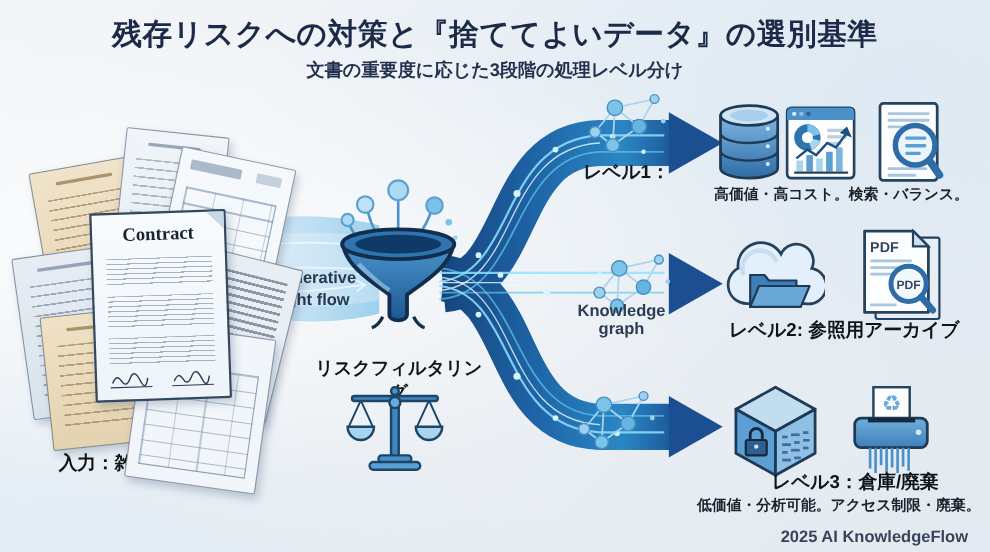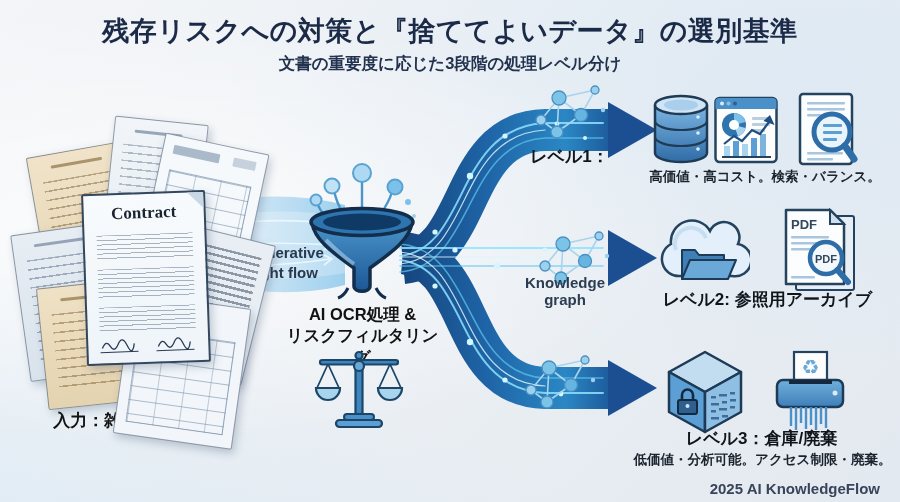--- a/index.html
+++ b/index.html
@@ -221,21 +221,21 @@
       </linearGradient>
     </defs>
     <path d="M 20 63 C 23 82 46 96 62 108 L 62 126 C 62 133 78 133 78 126 L 78 108 C 94 96 117 82 120 63 Z" fill="url(#fg)" stroke="#122e4c" stroke-width="3.5" stroke-linejoin="round"></path>
     <path d="M 56 128 Q 52 136 46 138 M 84 128 Q 88 136 94 138" stroke="#122e4c" stroke-width="3" fill="none"></path>
     <ellipse cx="70" cy="62" rx="51" ry="13.5" fill="#2e74ae" stroke="#122e4c" stroke-width="3.5"></ellipse>
     <ellipse cx="70" cy="62" rx="39" ry="8.5" fill="#0f3a66"></ellipse>
     <path d="M 34 80 Q 50 96 62 104" stroke="#bfe2f5" stroke-width="4" fill="none" opacity=".5"></path>
     <g stroke="#123petit" stroke-width="0"></g>
   </svg>
   <div class="abs jp-label" style="left:285px;top:304px;width:155px;font-size:16.5px;">
-    <span>AI OCR処理 &amp;</span><br>
+    <br>
     <span>リスクフィルタリング</span>
   </div>
 
   <svg class="abs" style="left:312px;top:350px;" width="95" height="84" viewBox="0 0 95 84">
     <g stroke="#1c4668" stroke-width="2.2" fill="#4a90c9">
       <circle cx="47" cy="5.5" r="3.5"></circle>
       <rect x="8" y="10" width="78" height="4.5" rx="2.2" fill="#3f85c0"></rect>
       <rect x="43.5" y="13" width="7" height="53" fill="#3f85c0"></rect>
       <circle cx="47" cy="16" r="5" fill="#6aa8d8"></circle>
     </g>
@@ -375,17 +375,17 @@
       <line x1="18" y1="57" x2="18" y2="76"></line>
         <line x1="23" y1="57" x2="23" y2="80"></line>
         <line x1="28" y1="57" x2="28" y2="73"></line>
       <line x1="33" y1="57" x2="33" y2="79"></line>
         <line x1="38" y1="57" x2="38" y2="75"></line>
         <line x1="43" y1="57" x2="43" y2="80"></line>
       <line x1="48" y1="57" x2="48" y2="74"></line>
         <line x1="53" y1="57" x2="53" y2="78"></line>
     </g>
   </svg>
-  <div class="abs lvl-title" style="left:649px;top:428px;width:225px;">レベル3：倉庫/廃棄</div>
+  <div class="abs lvl-title" style="left:665px;top:428px;width:225px;">レベル3：倉庫/廃棄</div>
   <div class="abs lvl-desc" style="left:625px;top:451px;width:275px;">低価値・分析可能。アクセス制限・廃棄。</div>
 
   <div class="abs footer-credit">2025 AI KnowledgeFlow</div>
 </div>
 
 </body></html>

